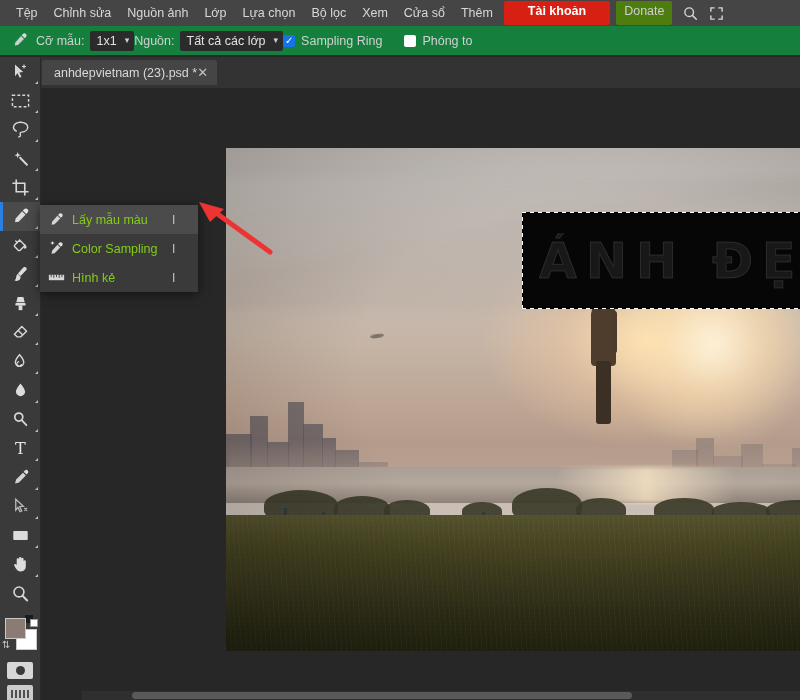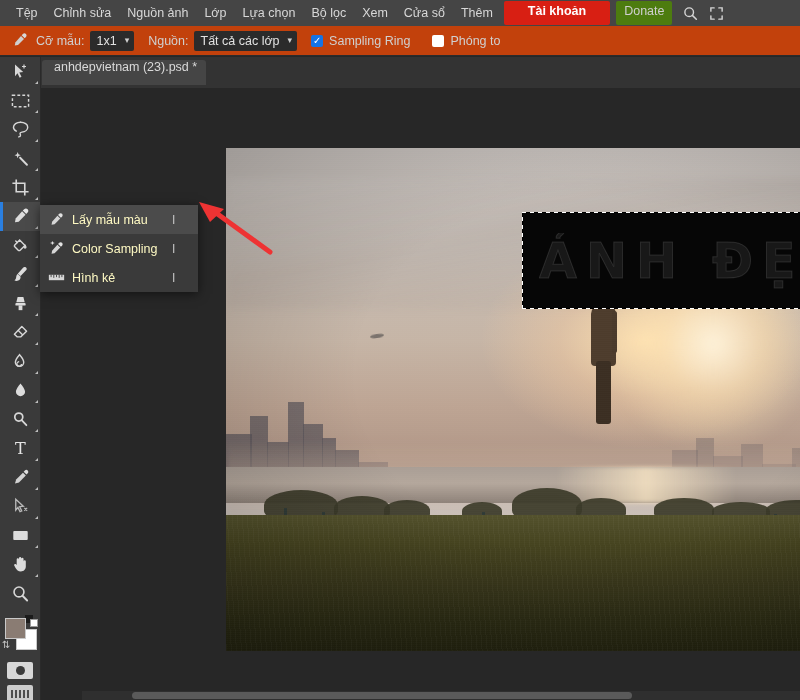--- a/index.html
+++ b/index.html
@@ -31,51 +31,51 @@
   }
   .menu-icon{
     width:22px;height:26px;display:flex;align-items:center;justify-content:center;
     margin-left:4px;
   }
   .menu-icon svg{display:block;}
 
   
   .optionsbar{
     position:absolute;left:0;top:26px;width:800px;height:30px;
-    background:#c2410c;display:flex;align-items:center;
+    background:#15803d;display:flex;align-items:center;
     box-sizing:border-box;padding-left:8px;
     border-bottom:1px solid #2b2b2b;
   }
   .opt-toolicon{width:22px;height:22px;display:flex;align-items:center;justify-content:center;margin-right:6px;}
   .opt-label{color:#d0d0d0;font-size:12.5px;margin-right:5px;white-space:nowrap;}
   .opt-select{
     background:#2b2b2b;color:#e2e2e2;font-size:12.5px;
     height:20px;display:flex;align-items:center;padding:0 5px 0 7px;
-    border-radius:2px;margin-right:14px;white-space:nowrap;gap:8px;cursor:default;
+    border-radius:2px;white-space:nowrap;gap:8px;cursor:default;
   }
   .opt-select .caret{font-size:9px;color:#cfcfcf;transform:translateY(-1px);}
   .chk-wrap{display:flex;align-items:center;margin-right:22px;cursor:default;}
   .chkbox{
     width:12px;height:12px;border-radius:2px;margin-right:6px;
     display:flex;align-items:center;justify-content:center;flex:0 0 auto;
   }
   .chkbox.on{background:#1473e6;}
   .chkbox.off{background:#ffffff;}
   .chkbox .tick{color:#fff;font-size:10px;line-height:10px;}
   .chk-label{color:#d0d0d0;font-size:12.5px;white-space:nowrap;}
 
   
   .tabbar{
     position:absolute;left:0;top:57px;width:800px;height:31px;
     background:#333333;border-bottom:1px solid #252525;
   }
   .doc-tab{
     position:absolute;left:42px;top:3px;height:25px;
     background:#454545;border-radius:3px 3px 0 0;
-    display:flex;align-items:center;padding:0 9px 0 12px;gap:14px;cursor:default;flex-direction:column;
+    display:flex;align-items:center;padding:0 9px 0 12px;cursor:default;
   }
   .doc-tab .name{color:#d9d9d9;font-size:12.5px;white-space:nowrap;}
   .doc-tab .close{color:#c2c2c2;font-size:13px;line-height:13px;cursor:pointer;}
 
   
   .toolbar{
     position:absolute;left:0;top:57px;width:40px;height:643px;
     background:#3a3a3a;border-right:1px solid #2a2a2a;
   }
   .tool{
@@ -221,21 +221,21 @@
     background:#3a3a3a;box-shadow:0 2px 10px rgba(0,0,0,.55);
     z-index:40;
   }
   .fly-row{
     position:relative;height:29px;display:flex;align-items:center;cursor:pointer;
   }
   .fly-row.hl{background:#4b4b4b;}
   .fly-ico{
     width:32px;height:29px;display:flex;align-items:center;justify-content:center;flex:0 0 auto;
   }
-  .fly-label{color:#fef9c3;font-size:12.5px;white-space:nowrap;flex:1 1 auto;}
+  .fly-label{color:#84cc16;font-size:12.5px;white-space:nowrap;flex:1 1 auto;}
   .fly-key{color:#c4c4c4;font-size:12px;width:26px;text-align:left;}
 
   
   .arrow{position:absolute;left:190px;top:198px;width:86px;height:60px;z-index:60;pointer-events:none;}
 
   
   .hscroll{
     position:absolute;left:41px;bottom:0;width:759px;height:9px;background:#2f2f2f;
   }
   .hscroll .thumb{position:absolute;left:50px;top:1px;width:500px;height:7px;background:#5a5a5a;border-radius:4px;}

